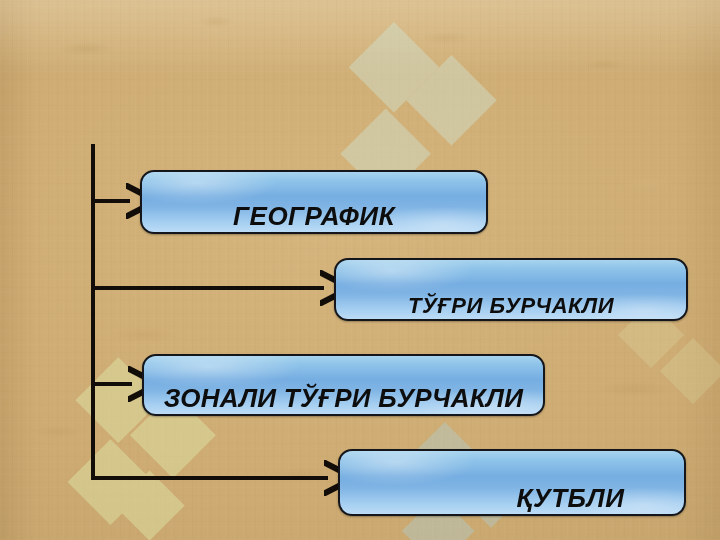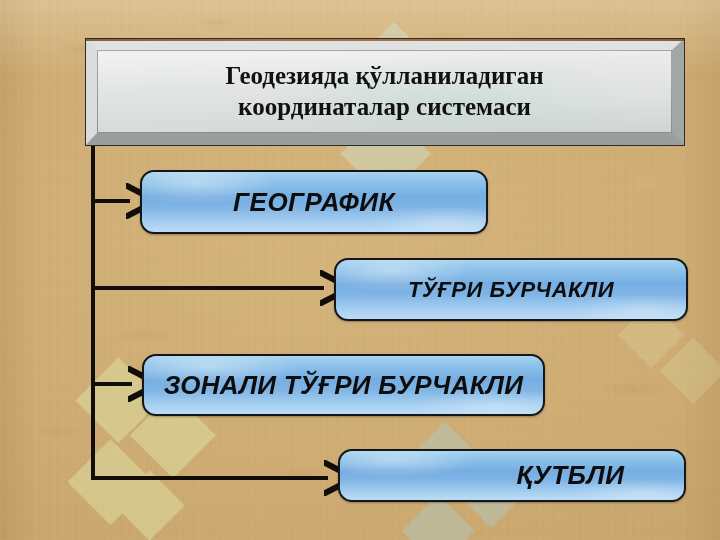--- a/index.html
+++ b/index.html
@@ -163,21 +163,21 @@
     box-sizing: border-box;
     background:
       linear-gradient(180deg,
         #a8d4ee 0%,
         #8fc4ea 14%,
         #76aee2 40%,
         #7fb4e4 58%,
         #a3cdf0 82%,
         #bcdcf6 100%);
     display: flex;
-    align-items: center;
+    align-items: flex-end;
     overflow: hidden;
     box-shadow: 0 1px 2px rgba(0,0,0,0.30);
   }
   .node .sheen {
     position: absolute;
     inset: 0;
     border-radius: 12px;
     background:
       radial-gradient(ellipse 34% 52% at 16% 18%, rgba(255,255,255,0.38), rgba(255,255,255,0) 70%),
       radial-gradient(ellipse 30% 42% at 88% 86%, rgba(255,255,255,0.28), rgba(255,255,255,0) 70%);
@@ -190,21 +190,21 @@
     font-family: "Liberation Sans", "DejaVu Sans", sans-serif;
     font-weight: bold;
     font-style: italic;
     color: #0d0d0d;
     white-space: nowrap;
   }
 
   #node-geografik   { left: 140px; top: 170px; width: 348px; height: 64px; }
   #node-tugri       { left: 334px; top: 258px; width: 354px; height: 63px; }
   #node-zonali      { left: 142px; top: 354px; width: 403px; height: 62px; }
-  #node-qutbli      { left: 338px; top: 449px; width: 348px; height: 53px; padding-left: 45px; }
+  #node-qutbli      { left: 338px; top: 449px; width: 348px; height: 67px; padding-left: 45px; }
 
   #node-geografik .label { font-size: 26px; letter-spacing: 0.5px; }
   #node-tugri     .label { font-size: 22px; letter-spacing: 0.5px; }
   #node-zonali    .label { font-size: 26px; letter-spacing: 0.3px; }
   #node-qutbli    .label { font-size: 26px; letter-spacing: 0.5px; padding-left: 72px; }
 </style>
 </head>
 <body>
 
 <div id="slide">
@@ -265,30 +265,20 @@
 
     <path d="M93,201 L130,201" stroke="#120d08" stroke-width="4" fill="none" marker-end="url(#arrowhead)"></path>
 
     <path d="M93,288 L324,288" stroke="#120d08" stroke-width="4" fill="none" marker-end="url(#arrowhead)"></path>
 
     <path d="M93,384 L132,384" stroke="#120d08" stroke-width="4" fill="none" marker-end="url(#arrowhead)"></path>
 
     <path d="M93,478 L328,478" stroke="#120d08" stroke-width="4" fill="none" marker-end="url(#arrowhead)"></path>
   </svg>
 
-  <div id="title-plaque">
-    <div class="plaque-frame"></div>
-    <div class="plaque-inner-shade"></div>
-    <div class="plaque-topline"></div>
-    <div class="plaque-edge"></div>
-    <div id="title-text">
-      <span>Геодезияда қўлланиладиган</span>
-      <span>координаталар системаси</span>
-    </div>
-  </div>
 
   <div class="node" id="node-geografik">
     <div class="sheen"></div>
     <div class="label">ГЕОГРАФИК</div>
   </div>
 
   <div class="node" id="node-tugri">
     <div class="sheen"></div>
     <div class="label">ТЎҒРИ БУРЧАКЛИ</div>
   </div>

